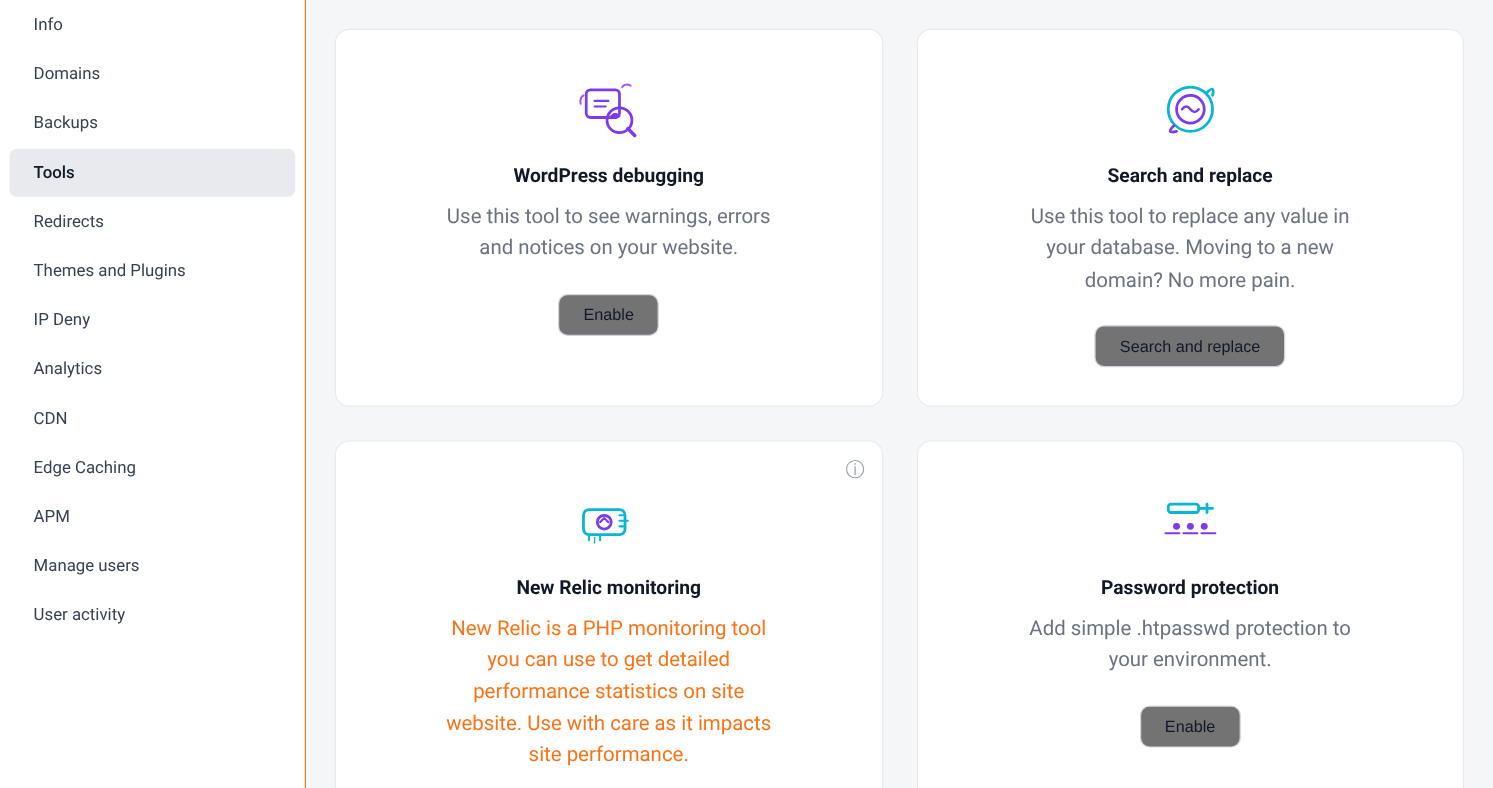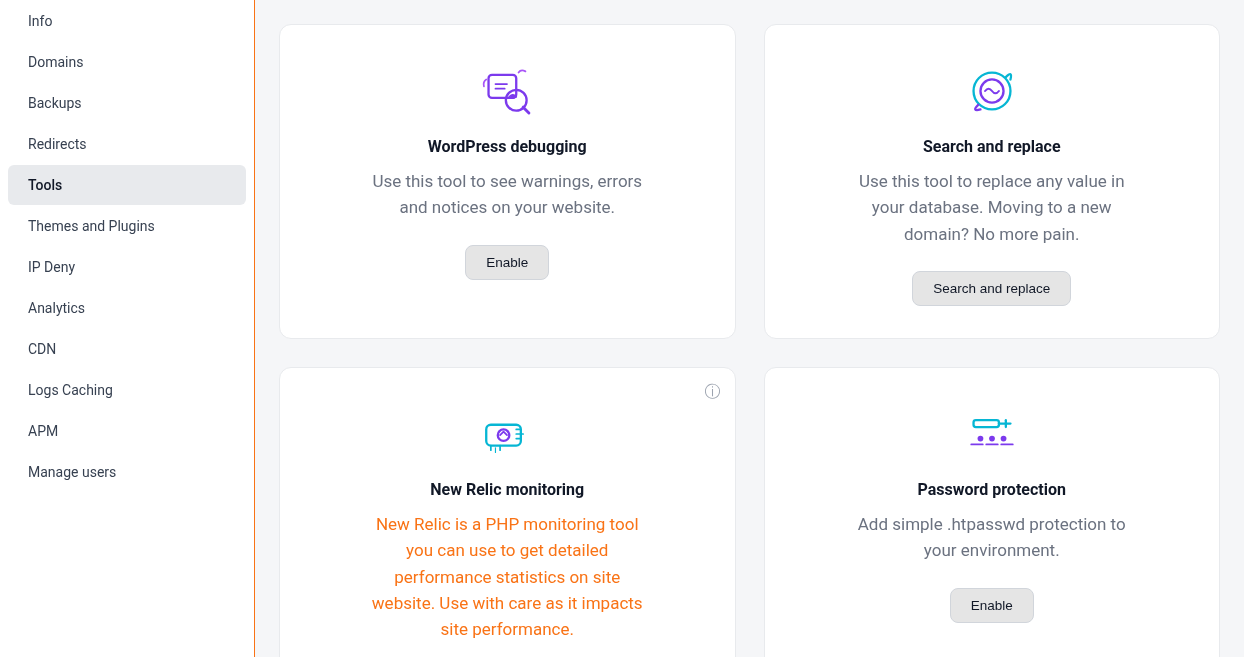--- a/index.html
+++ b/index.html
@@ -86,21 +86,21 @@
       margin-bottom: 24px;
       max-width: 280px;
     }
 
     .card-desc.orange {
       color: #f97316;
     }
 
     .card-btn {
       border: 1.5px solid #d1d5db;
-      background: #e5e5e5;
+      background: #737373;
       color: #111827;
       font-size: 13.5px;
       font-weight: 500;
       padding: 9px 20px;
       border-radius: 8px;
       cursor: pointer;
       transition: background 0.15s;
     }
 
     .card-info-icon {
@@ -113,29 +113,30 @@
     }
   </style>
 </head>
 <body>
 
 <div class="sidebar">
 
 <div class="sidebar-item">Info</div>
     <div class="sidebar-item">Domains</div>
     <div class="sidebar-item">Backups</div>
+    <div class="sidebar-item active">Tools</div>
     <div class="sidebar-item">Redirects</div>
-    <div class="sidebar-item active">Tools</div>
     <div class="sidebar-item">Themes and Plugins</div>
     <div class="sidebar-item">IP Deny</div>
     <div class="sidebar-item">Analytics</div>
     <div class="sidebar-item">CDN</div>
-    <div class="sidebar-item">Logs Caching</div>
+    <div class="sidebar-item">Edge Caching</div>
     <div class="sidebar-item">APM</div>
     <div class="sidebar-item">Manage users</div>
+    <div class="sidebar-item">User activity</div>
   </div>
 
 <div class="main">
   <div class="cards-grid">
 
   <div class="card">
         <div class="card-icon icon-wordpress-debugging">
           <svg viewBox="0 0 52 52" fill="none" xmlns="http://www.w3.org/2000/svg">
     <rect x="10" y="12" width="24" height="20" rx="3" stroke="#7c3aed" stroke-width="2" fill="none"></rect>
     <circle cx="34" cy="34" r="9" stroke="#7c3aed" stroke-width="2" fill="none"></circle>

